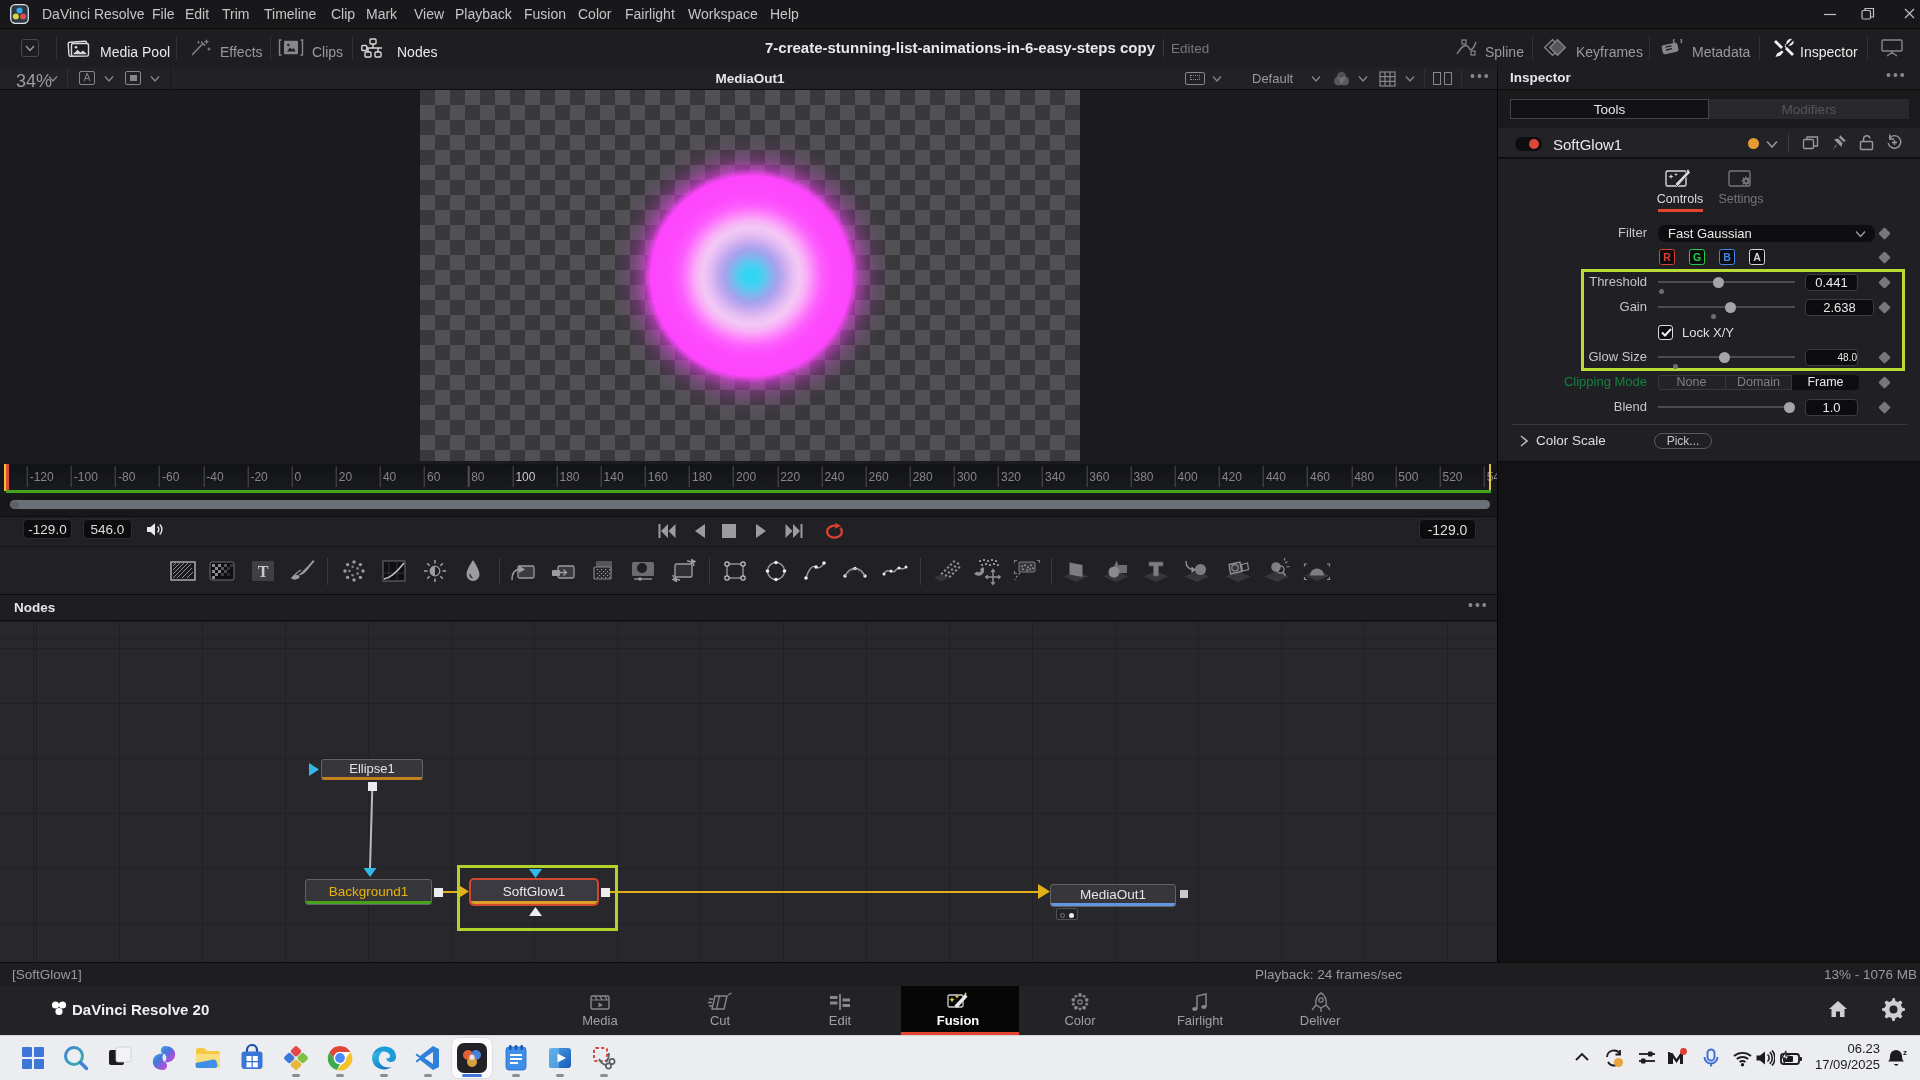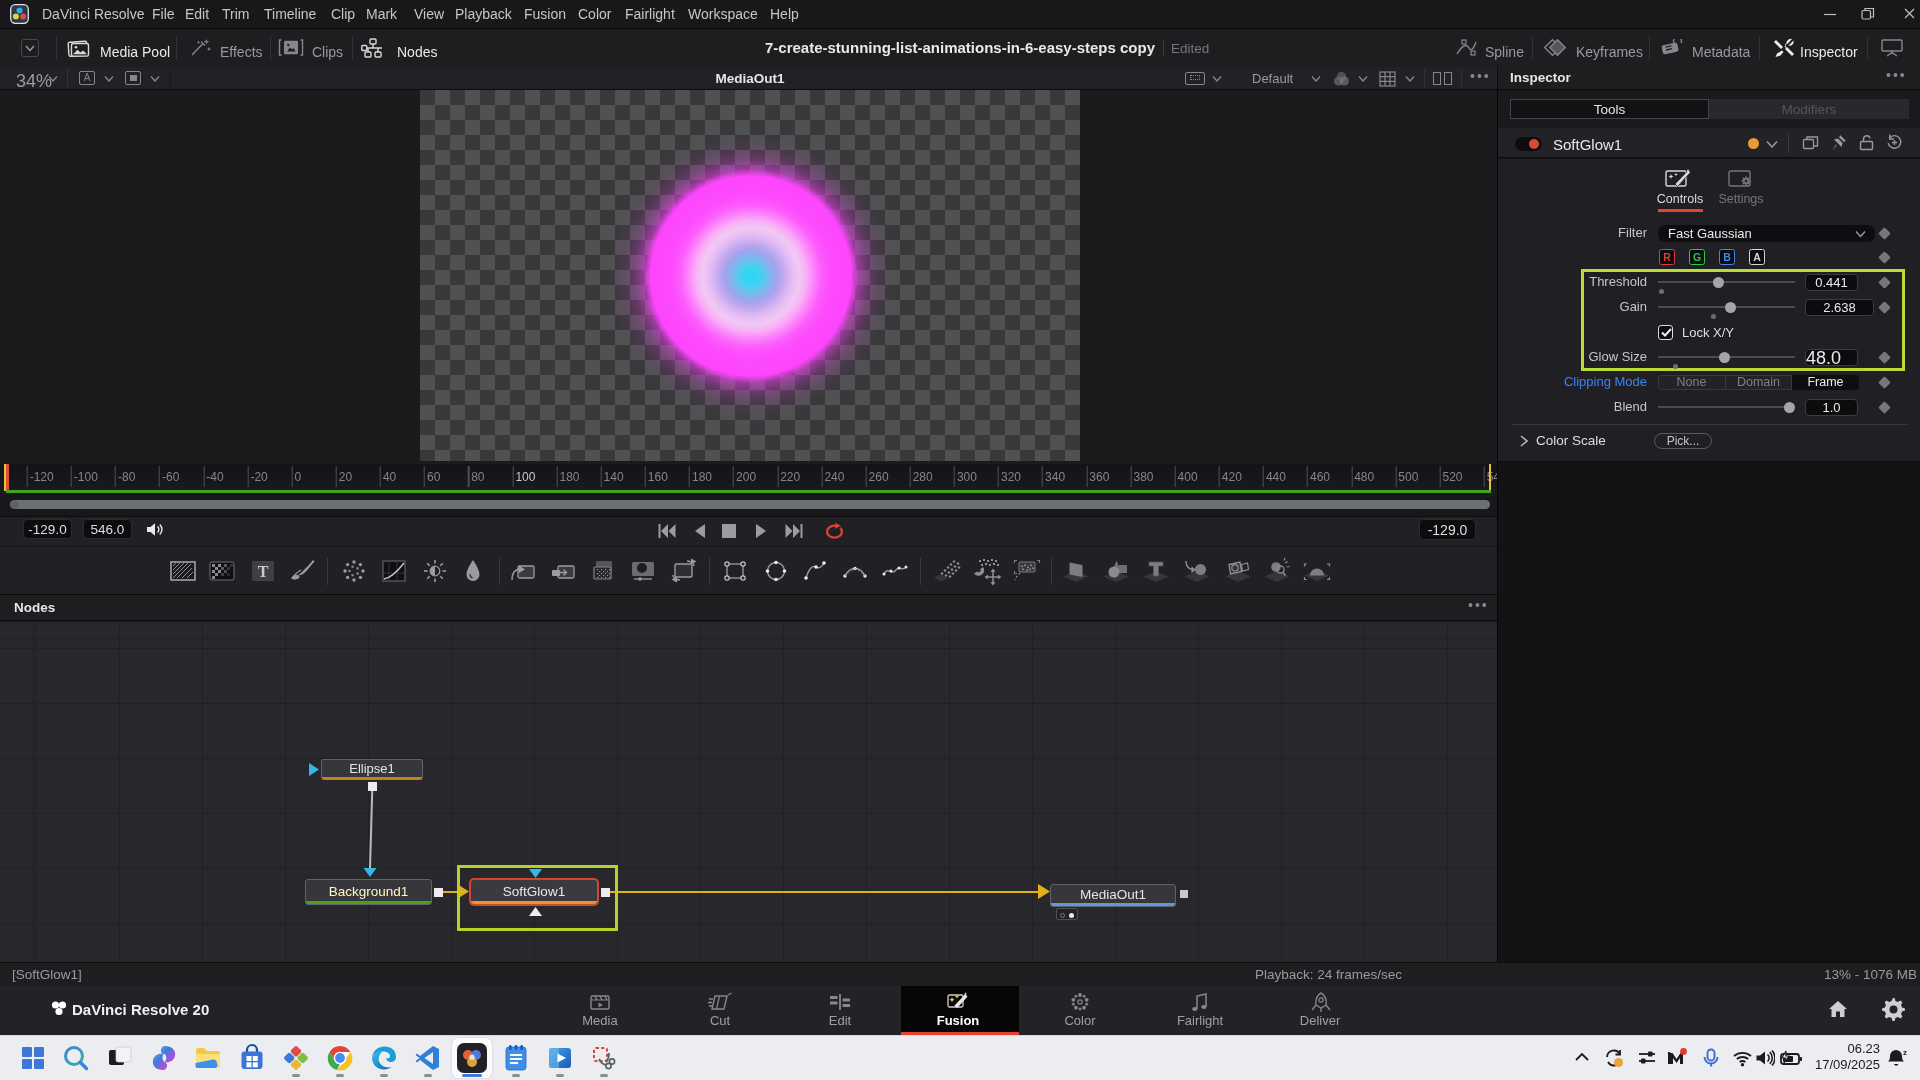--- a/index.html
+++ b/index.html
@@ -580,21 +580,21 @@
         <path d="M0 0 L10 6.5 L0 13 Z" fill="#35b8e8"></path>
       </svg>
   <div class="abs" style="left:321px;top:137px;width:102px;height:21px;background:#36363b;border:1px solid #626267;border-bottom:none;border-radius:3px;overflow:hidden;">
     <div style="position:absolute;bottom:0;left:0;width:100%;height:3px;background:#c2801f;"></div>
     <div style="width:100%;text-align:center;font-size:13px;color:#e4e4e6;line-height:18px;">Ellipse1</div>
   </div>
   <div class="abs" style="left:368px;top:160px;width:9px;height:9px;background:#ececee;"></div>
 
   <div class="abs" style="left:305px;top:257px;width:127px;height:26px;background:#36363b;border:1px solid #626267;border-radius:3px;overflow:hidden;">
     <div style="position:absolute;bottom:0;left:0;width:100%;height:3.5px;background:#49a21e;"></div>
-    <div style="width:100%;text-align:center;font-size:13.5px;color:#fef9c3;line-height:23px;">Background1</div>
+    <div style="width:100%;text-align:center;font-size:13.5px;color:#eab308;line-height:23px;">Background1</div>
   </div>
   <div class="abs" style="left:434px;top:266px;width:9px;height:9px;background:#ececee;"></div>
 
   <svg class="abs" style="left:529px;top:247px;" width="13" height="9" viewBox="0 0 13 9">
         <path d="M0 0 L13 0 L6.5 9 Z" fill="#35b8e8"></path>
       </svg>
   <div class="abs" style="left:469px;top:256px;width:130px;height:28px;background:#3a3a40;border:2px solid #d0472e;border-radius:5px;overflow:hidden;">
     <div style="position:absolute;bottom:0;left:0;width:100%;height:3.5px;background:#e09c28;"></div>
     <div style="width:100%;text-align:center;font-size:13.5px;color:#e9e9eb;line-height:23px;">SoftGlow1</div>
   </div>
@@ -715,24 +715,24 @@
       <div class="abs" style="left:382px;top:212.5px;width:9px;height:9px;background:#77777b;transform:rotate(45deg);border-radius:1.5px;"></div>
       <div class="abs" style="left:212.5px;top:223.5px;width:5.0px;height:5.0px;border-radius:50%;background:#6e6e72;"></div>
       <div class="abs" style="left:160px;top:235px;width:15px;height:15px;background:#0e0e10;border:1.5px solid #dcdcde;border-radius:3px;"></div>
       <svg class="abs" style="left:162.5px;top:238px;" width="11" height="9" viewBox="0 0 11 9">
         <path d="M1 4.5 L4 7.5 L10 1" stroke="#f0f0f2" stroke-width="2" fill="none"></path>
       </svg>
       <div class="abs" style="left:184px;top:235px;font-size:13px;color:#dededf;">Lock X/Y</div>
       <div class="abs" style="left:0;top:259px;width:149px;text-align:right;font-size:13px;color:#c6c6c9;">Glow Size</div>
       <div class="abs" style="left:160px;top:266px;width:137px;height:2px;background:#4c4c50;"></div>
       <div class="abs" style="left:220.5px;top:261.5px;width:11px;height:11px;border-radius:50%;background:#a5a5a9;"></div>
-      <div class="abs" style="left:307px;top:258.5px;width:53px;height:17px;background:#0c0c0e;border:1px solid #3c3c40;border-radius:4px;color:#e9e9eb;font-size:18px;text-align:left;line-height:16px;">48.0</div>
+      <div class="abs" style="left:307px;top:258.5px;width:53px;height:17px;background:#0c0c0e;border:1px solid #3c3c40;border-radius:4px;color:#e9e9eb;font-size:10px;text-align:right;line-height:16px;">48.0</div>
       <div class="abs" style="left:382px;top:262.5px;width:9px;height:9px;background:#77777b;transform:rotate(45deg);border-radius:1.5px;"></div>
       <div class="abs" style="left:174.5px;top:273.5px;width:5.0px;height:5.0px;border-radius:50%;background:#6e6e72;"></div>
-      <div class="abs" style="left:0;top:284px;width:149px;text-align:right;font-size:13px;color:#3b82f6;">Clipping Mode</div>
+      <div class="abs" style="left:0;top:284px;width:149px;text-align:right;font-size:13px;color:#15803d;">Clipping Mode</div>
       <div class="abs" style="left:160px;top:284.5px;width:201px;height:15.5px;background:#232327;border:1px solid #39393d;border-radius:3px;"></div>
       <div class="abs" style="left:160px;top:284.5px;width:67px;height:15.5px;font-size:12.5px;color:#808084;text-align:center;line-height:15px;">None</div>
       <div class="abs" style="left:227px;top:284.5px;width:67px;height:15.5px;border-left:1px solid #39393d;border-right:1px solid #39393d;font-size:12.5px;color:#808084;text-align:center;line-height:15px;">Domain</div>
       <div class="abs" style="left:294px;top:284.5px;width:67px;height:15.5px;background:#0e0e10;border-radius:0 3px 3px 0;font-size:12.5px;color:#e9e9eb;text-align:center;line-height:15px;">Frame</div>
       <div class="abs" style="left:382px;top:287.5px;width:9px;height:9px;background:#77777b;transform:rotate(45deg);border-radius:1.5px;"></div>
       <div class="abs" style="left:0;top:309px;width:149px;text-align:right;font-size:13px;color:#c6c6c9;">Blend</div>
       <div class="abs" style="left:160px;top:316px;width:137px;height:2px;background:#4c4c50;"></div>
       <div class="abs" style="left:285.5px;top:311.5px;width:11px;height:11px;border-radius:50%;background:#a5a5a9;"></div>
       <div class="abs" style="left:307px;top:308.5px;width:53px;height:17px;background:#0c0c0e;border:1px solid #3c3c40;border-radius:4px;color:#e9e9eb;font-size:13px;text-align:center;line-height:16px;">1.0</div>
       <div class="abs" style="left:382px;top:312.5px;width:9px;height:9px;background:#77777b;transform:rotate(45deg);border-radius:1.5px;"></div>

